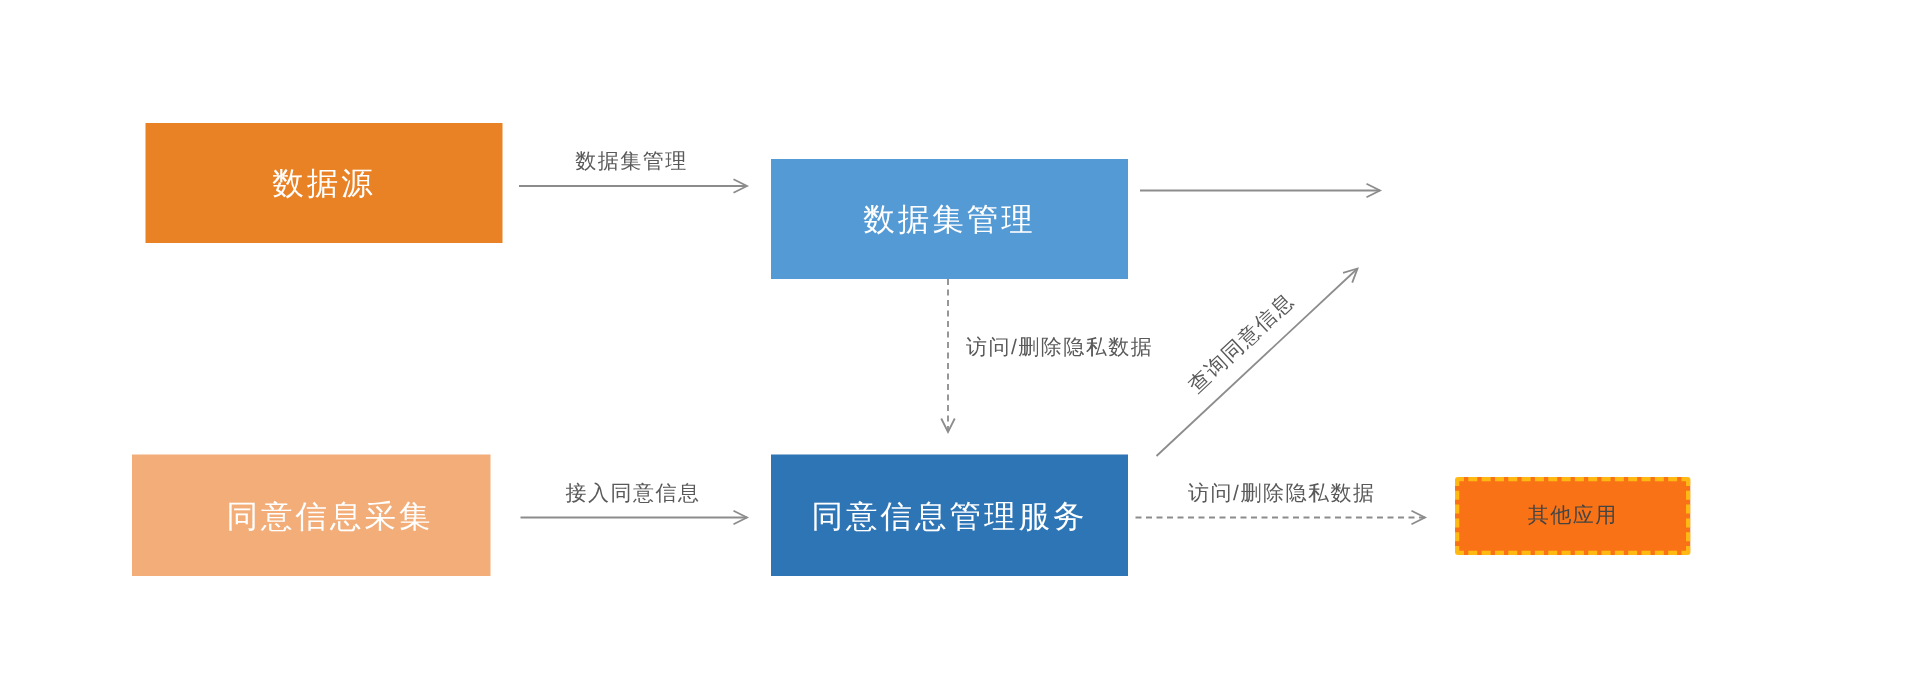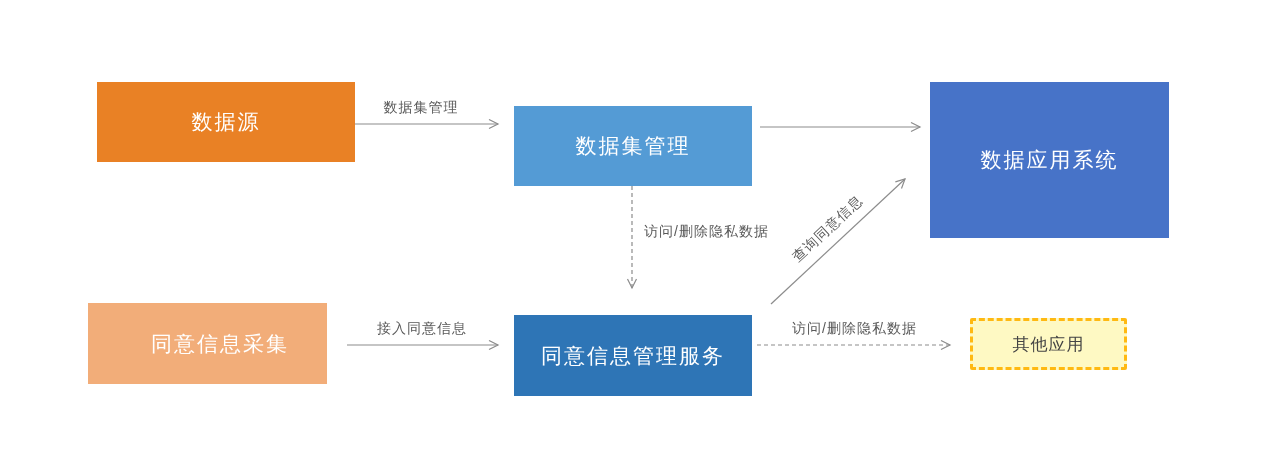--- a/index.html
+++ b/index.html
@@ -19,32 +19,32 @@
     position: absolute;
     display: flex;
     align-items: center;
     justify-content: center;
     box-sizing: border-box;
     color: var(--node-text, #ffffff);
     font-size: 21px;
     letter-spacing: 2px;
     text-align: center;
   }
-  .node-data-source        { left: 97px;  top: 82px;  width: 258px; height: 80px;  background: var(--data-source); }
+  .node-data-source        { left: 97px;  top: 82px;  width: 238px; height: 80px;  background: var(--data-source); }
   .node-dataset-management { left: 514px; top: 82px;  width: 238px; height: 80px;  background: var(--dataset-management); margin-top: 24px; }
   .node-data-application   { left: 930px; top: 82px;  width: 239px; height: 156px; background: var(--data-application); }
   .node-consent-collection { left: 88px;  top: 303px; width: 239px; height: 81px;  background: var(--consent-collection); padding-left: 25px; }
-  .node-consent-service    { left: 514px; top: 303px; width: 238px; height: 81px;  background: var(--consent-service); margin-top: 12px; }
+  .node-consent-service    { left: 514px; top: 303px; width: 238px; height: 81px;  background: var(--consent-service); }
   .node-other-app {
     left: 970px; top: 318px; width: 157px; height: 52px;
-    background: #fef9c3;
+    background: #f97316;
     border: 3px dashed var(--other-app-border);
     border-radius: 2px;
     color: var(--other-app-text, #444444);
-    font-size: 17px;
+    font-size: 14px;
     letter-spacing: 1px;
   }
   .edges-layer {
     position: absolute;
     left: 0; top: 0;
     width: 1280px;
     height: 460px;
     pointer-events: none;
   }
   .edge {
@@ -97,23 +97,20 @@
   </svg>
 
   <div class="node node-data-source">
     <span>数据源</span>
   </div>
 
   <div class="node node-dataset-management">
     <span>数据集管理</span>
   </div>
 
-  <div class="node node-data-application">
-    <span>数据应用系统</span>
-  </div>
 
   <div class="node node-consent-collection">
     <span>同意信息采集</span>
   </div>
 
   <div class="node node-consent-service">
     <span>同意信息管理服务</span>
   </div>
 
   <div class="node node-other-app">

